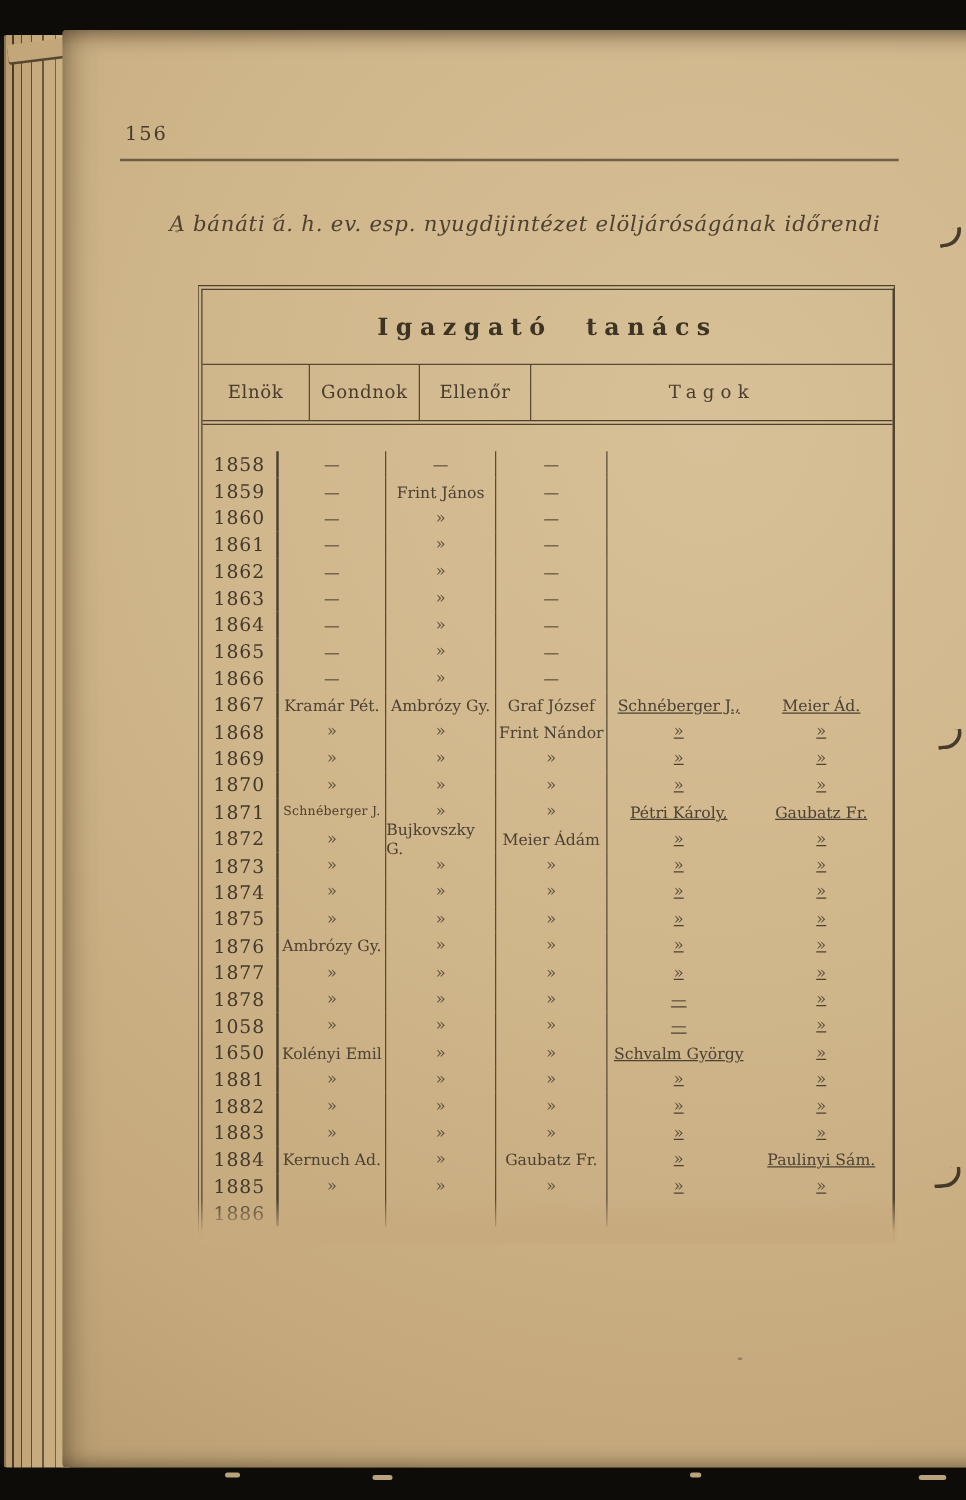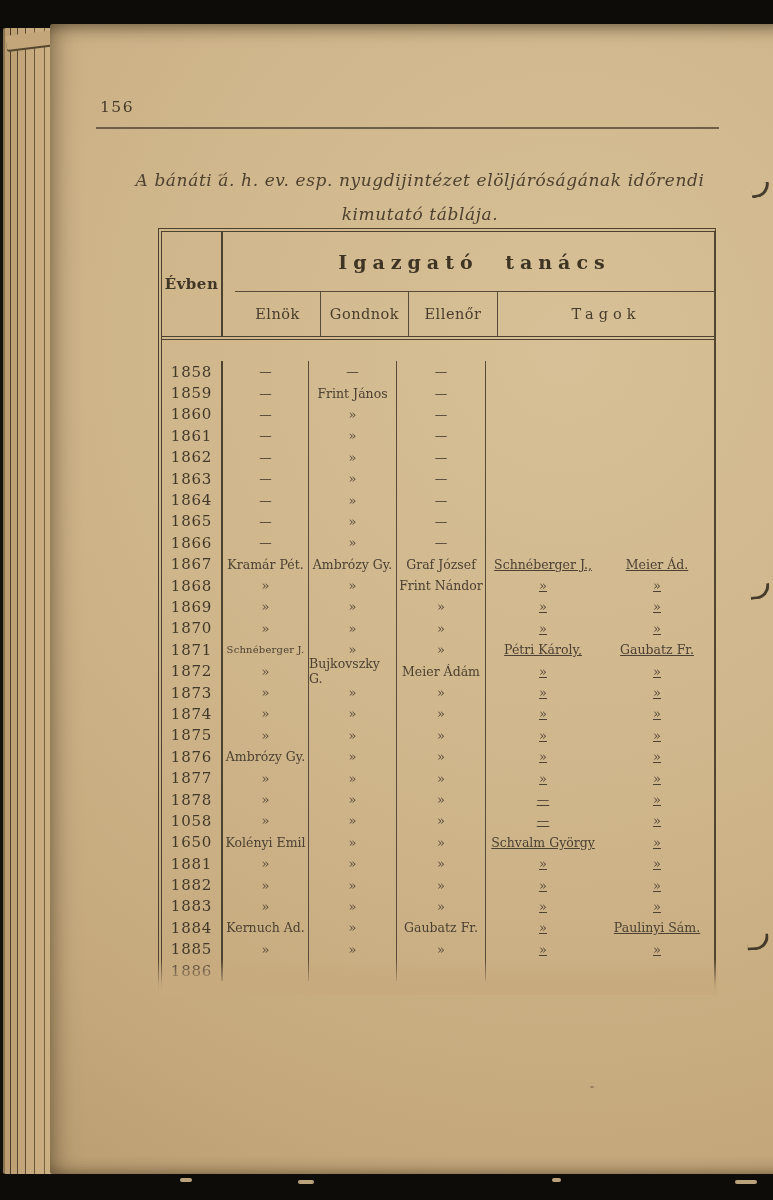--- a/index.html
+++ b/index.html
@@ -55,21 +55,21 @@
     border-top:4px double #4d4130;
     border-left:4px double #4d4130;
     border-right:2px solid #52452f;
   }
   .thead { display:flex; height:104px; }
   .th-year {
     width:61px; box-sizing:border-box; border-right:2px solid #4d4130;
     display:flex; align-items:center; justify-content:center;
     font-weight:bold; font-size:15px; letter-spacing:.5px; color:#403626;
   }
-  .th-group-wrap { flex:1; display:flex; flex-direction:column;margin-left:12px; }
+  .th-group-wrap { flex:1; display:flex; flex-direction:column; }
   .th-group {
     height:60px; box-sizing:border-box; border-bottom:1px solid #574a36;
     display:flex; align-items:center; justify-content:center;
     font-weight:bold; font-size:19px; letter-spacing:6px; word-spacing:14px;
     color:#3e3424;
   }
   .th-cols { flex:1; display:flex; }
   .th-col {
     box-sizing:border-box; border-right:1px solid #574a36;
     display:flex; align-items:center; justify-content:center;
@@ -125,26 +125,24 @@
 
   <div class="edges"></div>
   <div class="edge-flap"></div>
 
   <div class="paper">
     <div class="pageno">156</div>
     <div class="headrule"></div>
 
     <div class="title">
       <div>A bánáti á. h. ev. esp. nyugdijintézet elöljáróságának időrendi</div>
-      <div>kimutató táblája.</div>
     </div>
 
     <div class="table">
       <div class="thead">
-        <div class="th-year">Évben</div>
         <div class="th-group-wrap">
           <div class="th-group">Igazgató tanács</div>
           <div class="th-cols">
             <div class="th-col w-elnok">Elnök</div>
             <div class="th-col w-gondnok">Gondnok</div>
             <div class="th-col w-ellenor">Ellenőr</div>
             <div class="th-col w-tagok">Tagok</div>
           </div>
         </div>
       </div>

